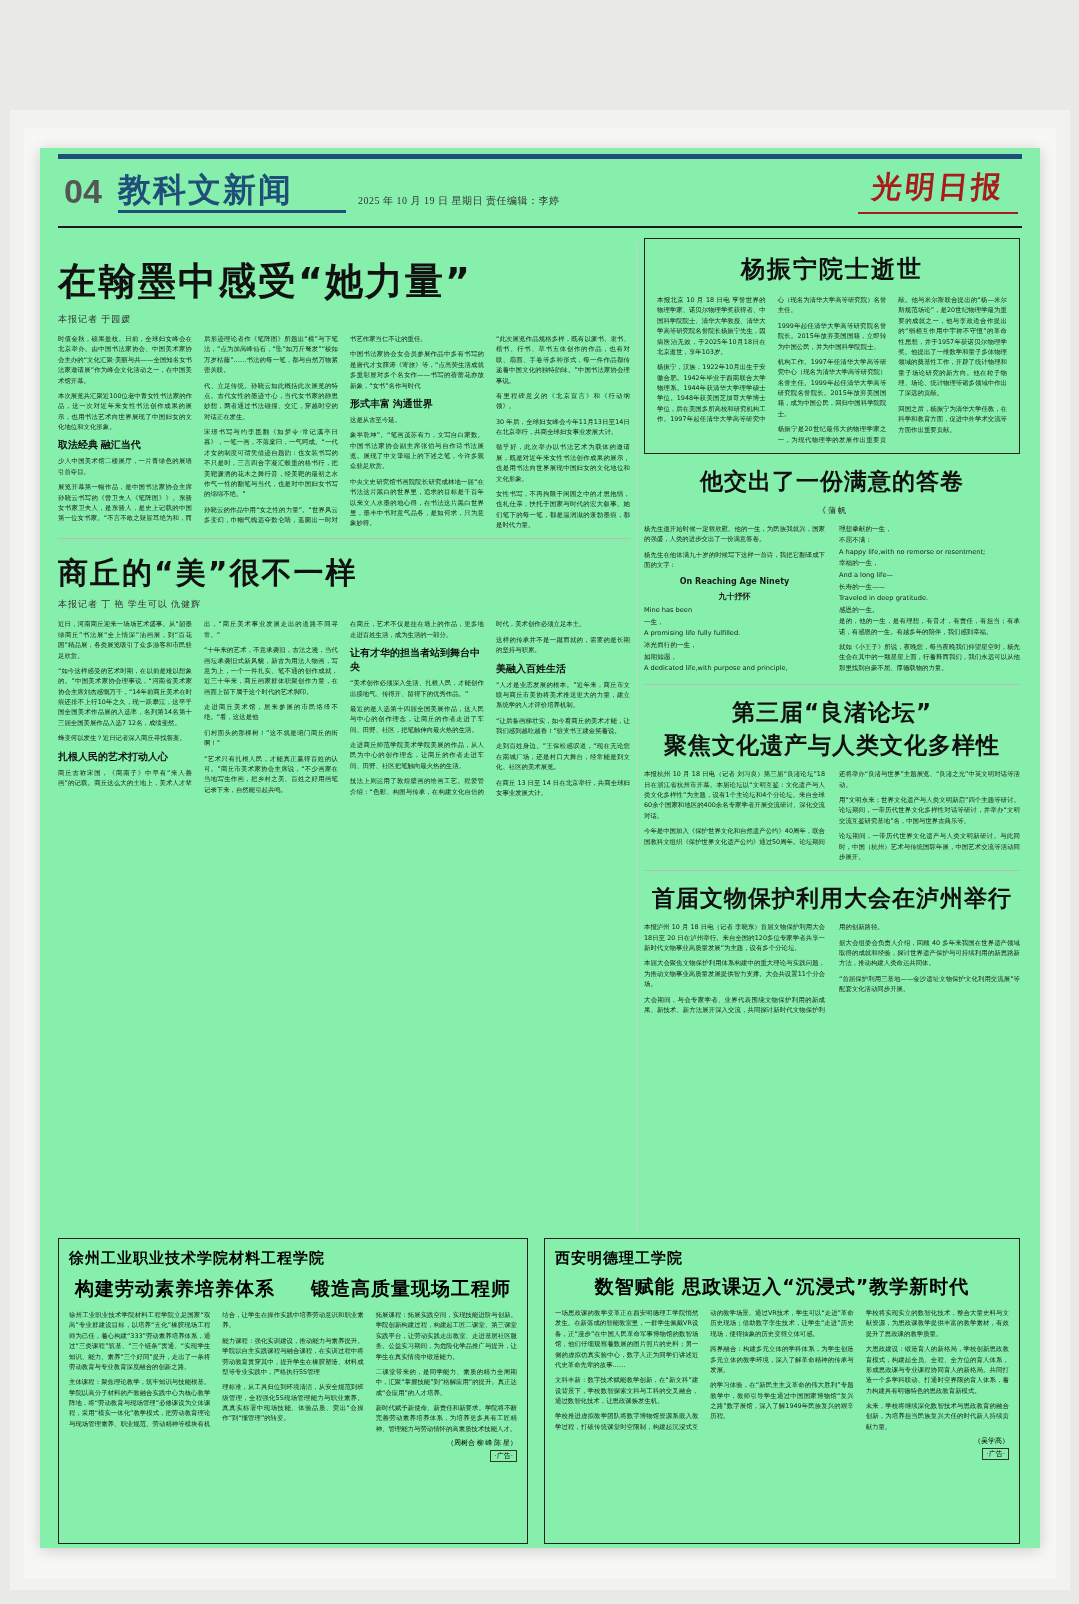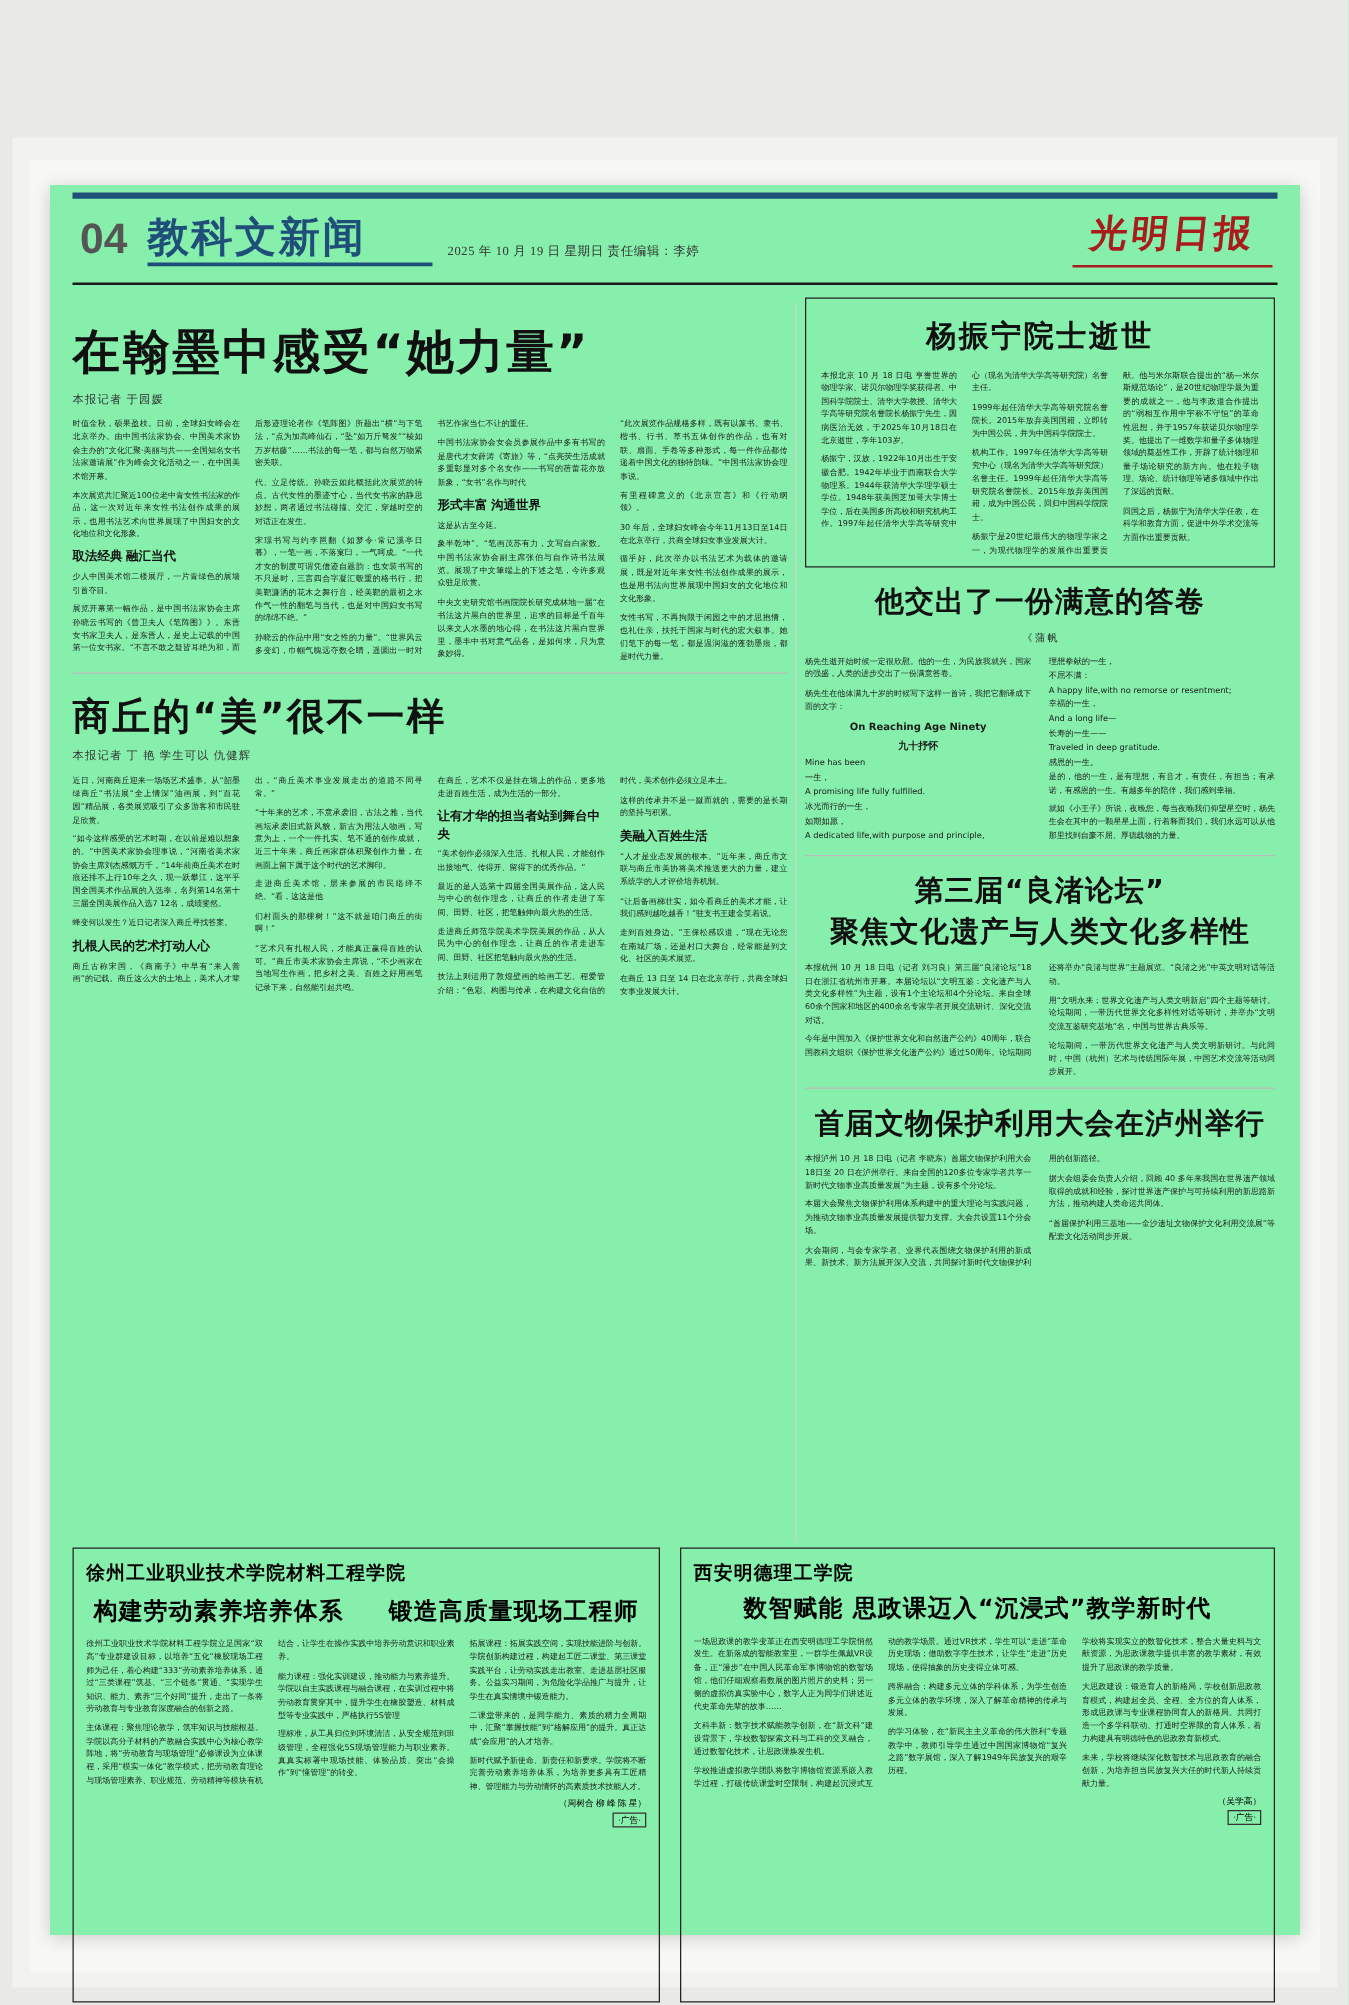--- a/index.html
+++ b/index.html
@@ -83,21 +83,21 @@
   h3.rtitle.left{text-align:center;}
   .poem{
     font-size:6.6px;line-height:1.75;color:#1a1a1a;font-family:"DejaVu Sans",sans-serif;
   }
   .poem .pt{font-weight:bold;text-align:center;font-size:8px;margin:1px 0;}
   .sig{font-size:8px;text-align:center;margin:4px 0 8px 0;color:#222;}
 
   
   .ads{position:relative;margin:0 18px;height:330px;}
   .ad{
-    position:absolute;top:0;border:1px solid #222;height:364px;padding:8px 10px;box-sizing:border-box;
+    position:absolute;top:0;border:1px solid #222;height:306px;padding:8px 10px;box-sizing:border-box;
   }
   .ad.left{left:0;width:470px;}
   .ad.right{left:486px;width:476px;}
   .ad-org{font-size:15px;font-weight:bold;letter-spacing:1px;margin:2px 0 6px 0;font-family:"DejaVu Sans",sans-serif;}
   .ad-title{font-size:19px;font-weight:bold;text-align:center;letter-spacing:1px;margin:2px 0 8px 0;font-family:"DejaVu Sans",sans-serif;}
   .ad-foot{font-size:7px;text-align:right;margin-top:4px;}
   .ad-tag{font-size:7px;text-align:right;border:1px solid #333;display:inline-block;padding:0 3px;float:right;margin-top:2px;}
   .clear{clear:both;}
 </style>
 </head>

